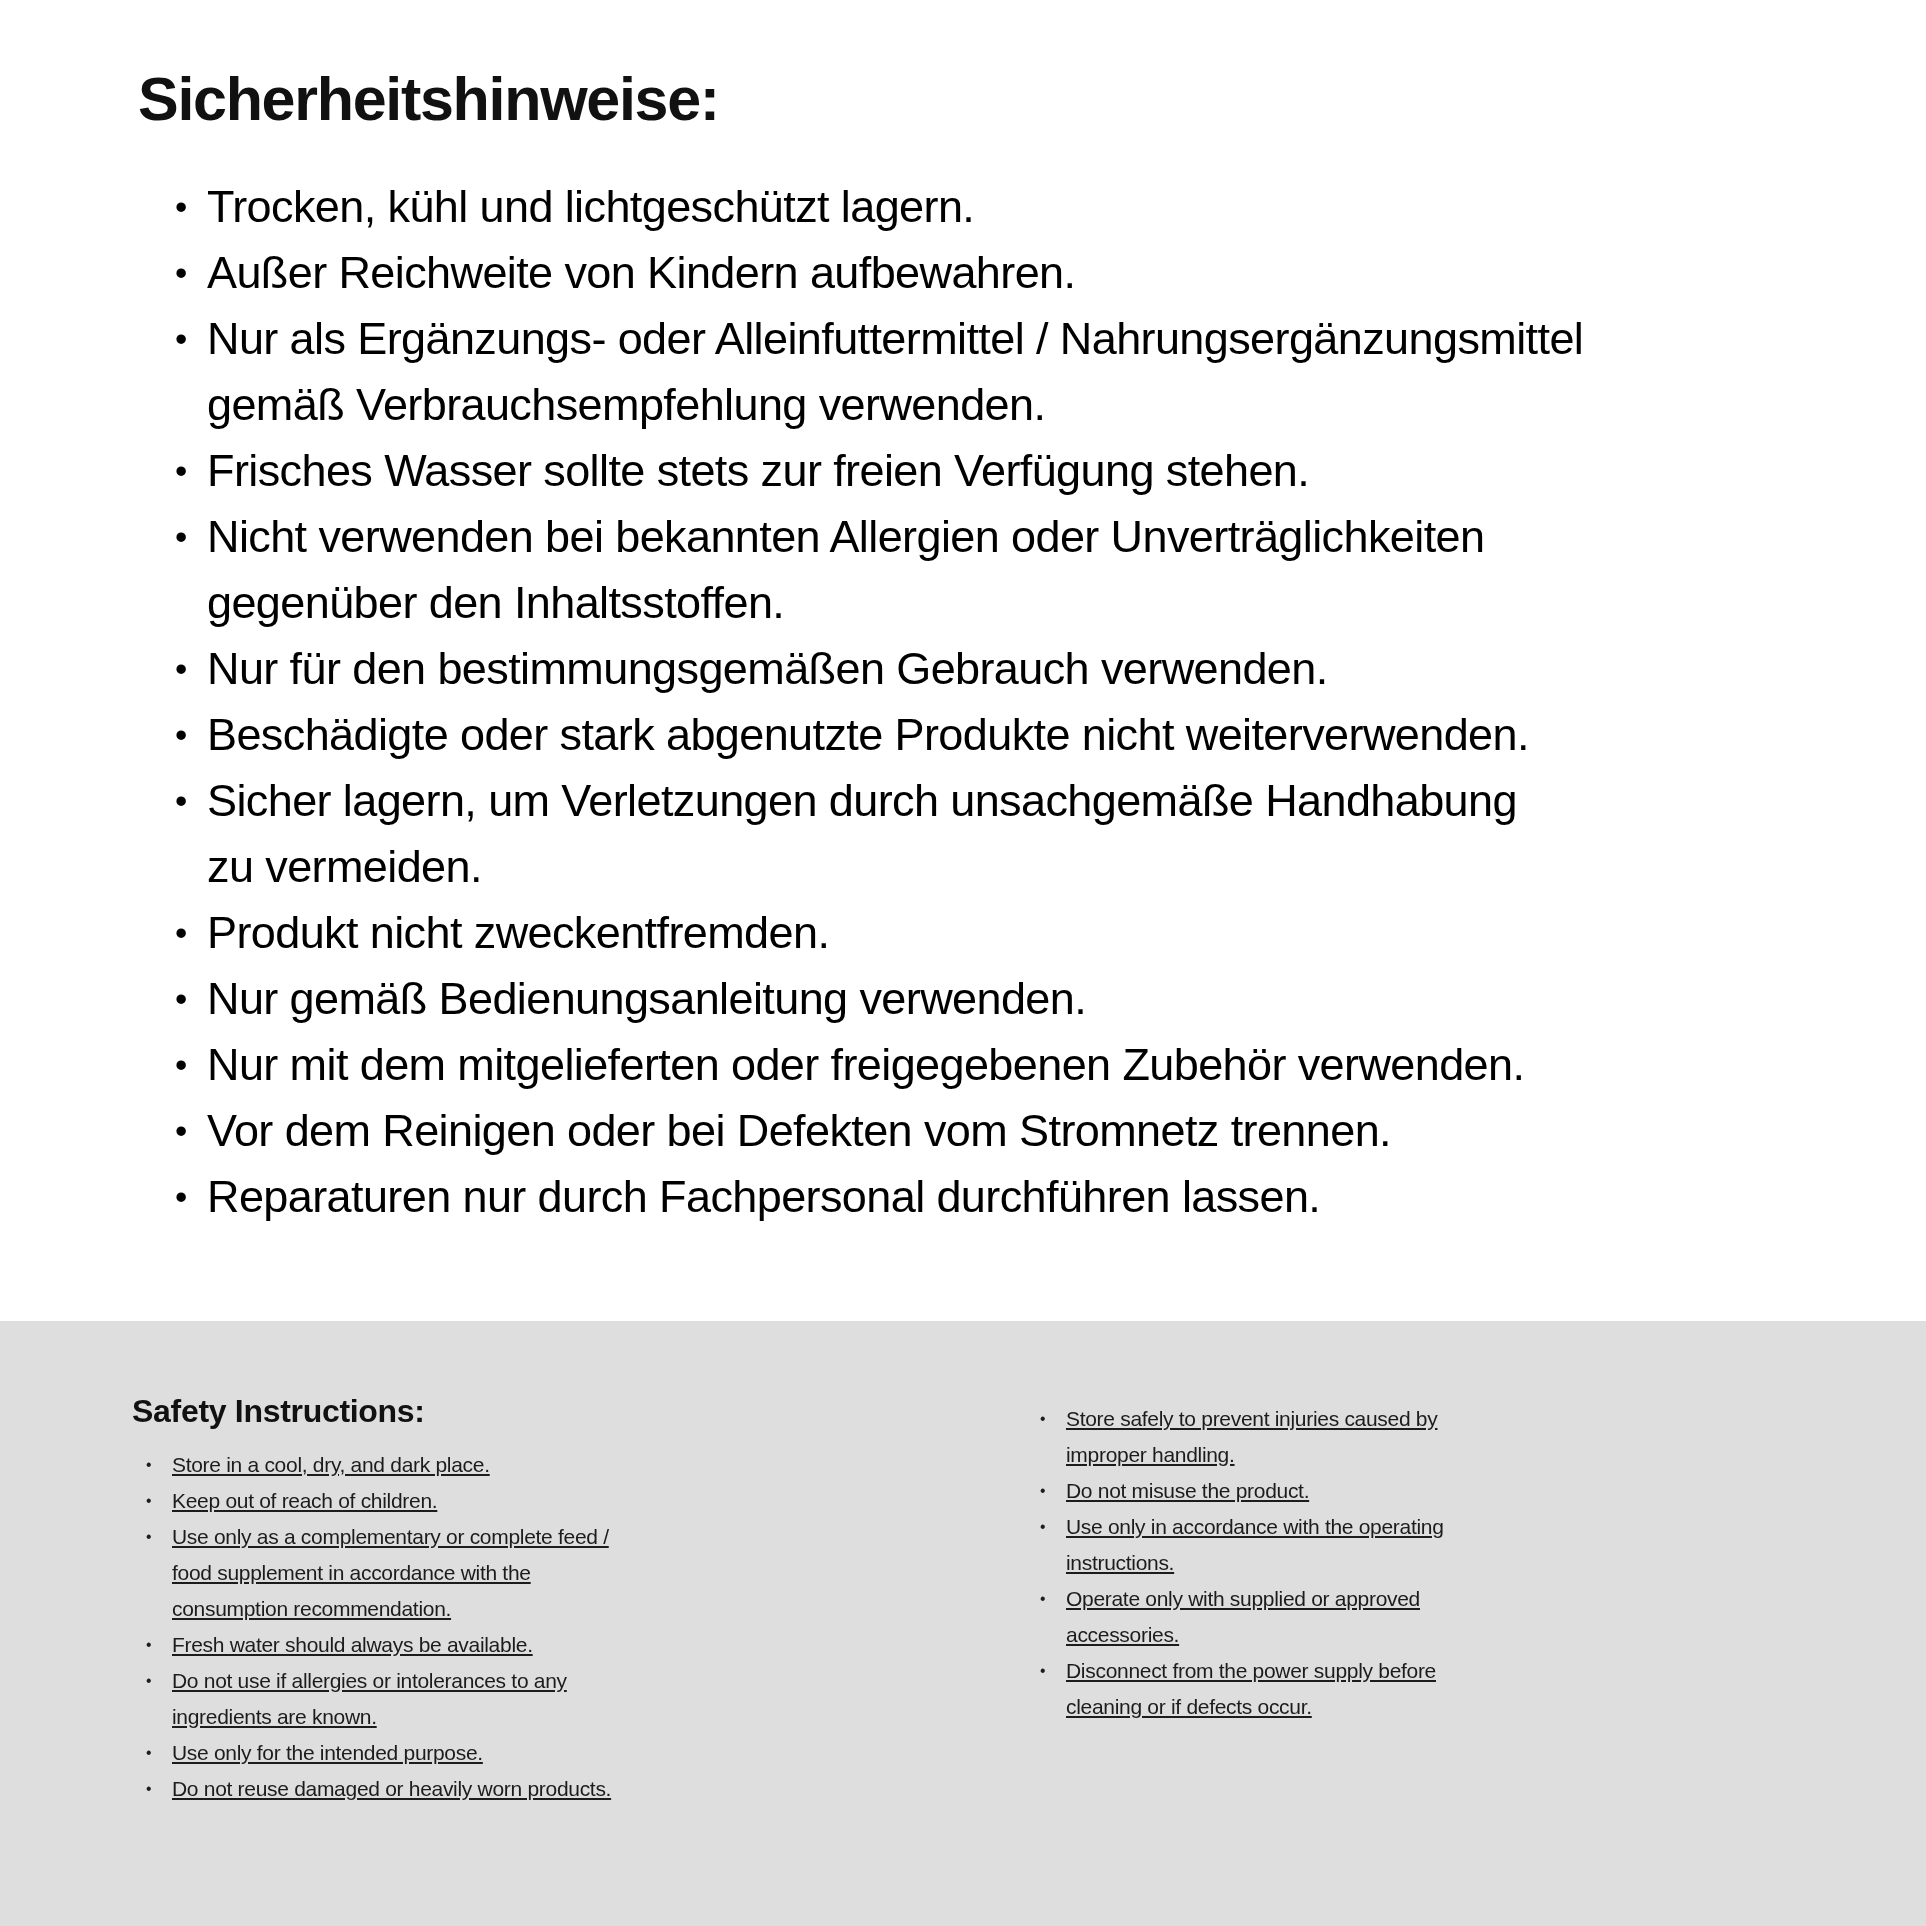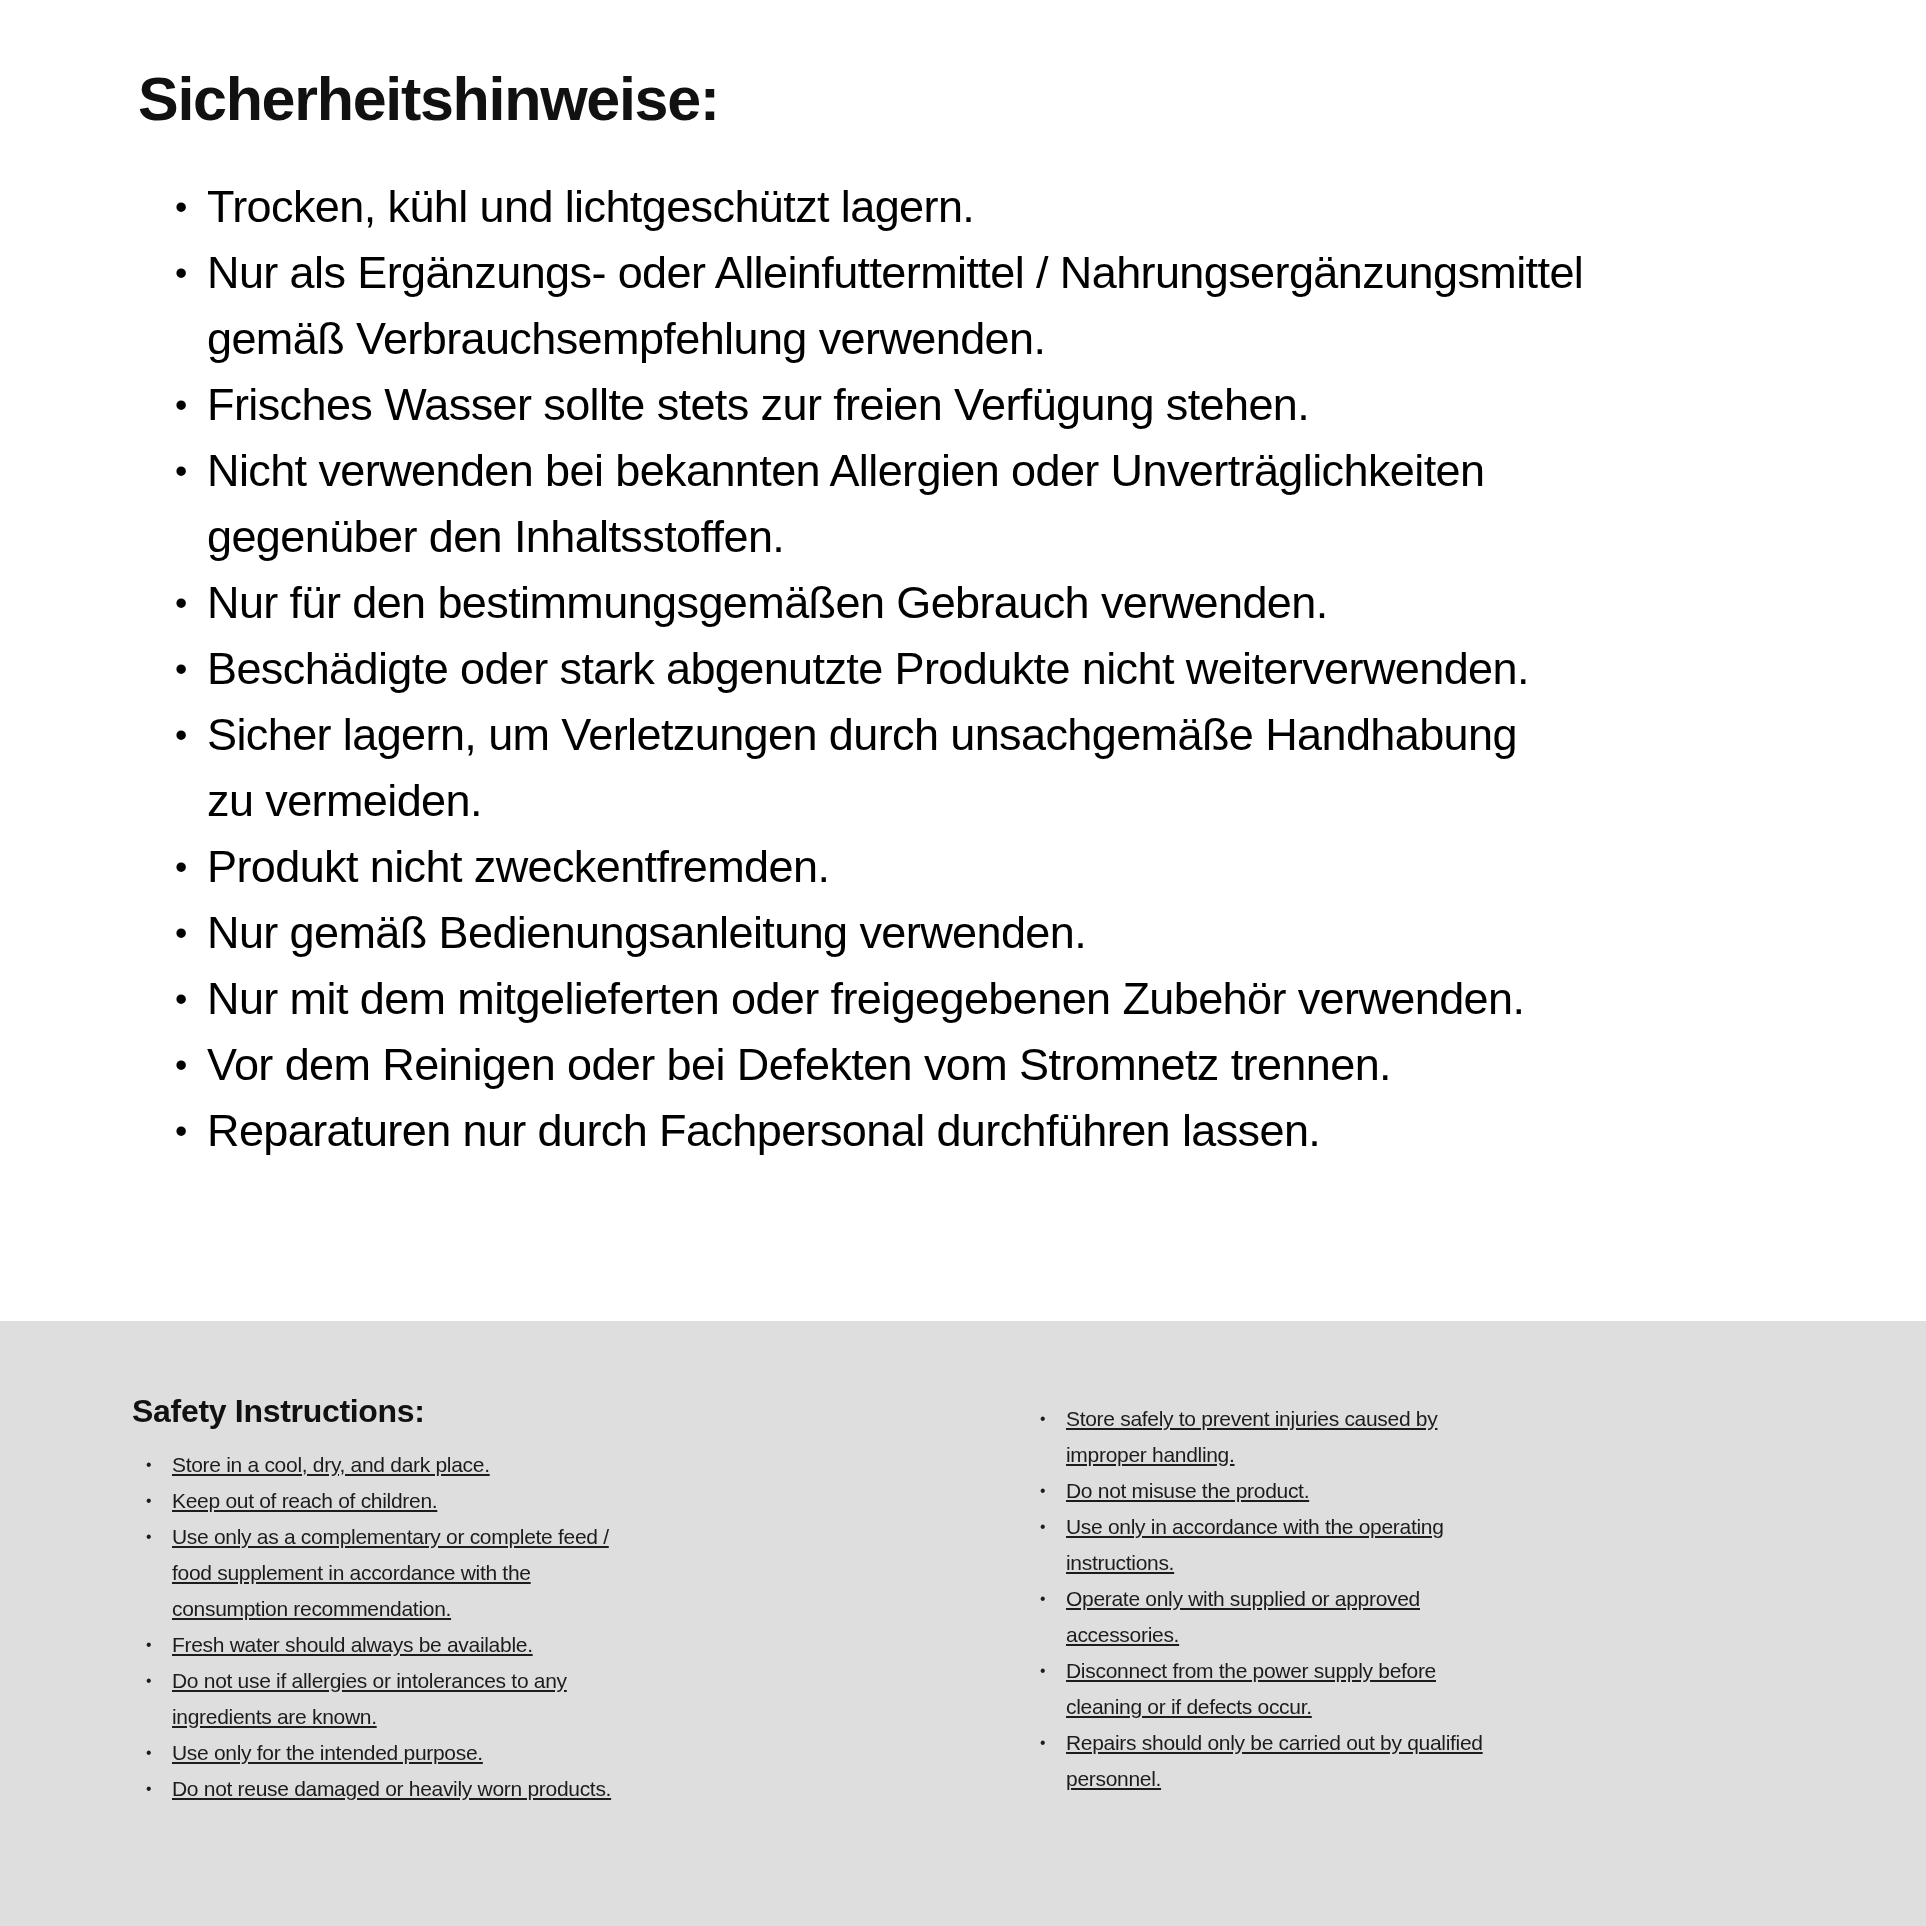--- a/index.html
+++ b/index.html
@@ -110,20 +110,21 @@
 </style>
 </head>
 <body>
 
 <div class="sheet">
 
   <section class="de-section">
     <h1 class="de-heading">Sicherheitshinweise:</h1>
     <ul class="de-list">
         <li>Trocken, kühl und lichtgeschützt lagern.</li>
+        <li>Außer Reichweite von Kindern aufbewahren.</li>
         <li>Nur als Ergänzungs- oder Alleinfuttermittel / Nahrungsergänzungsmittel
 gemäß Verbrauchsempfehlung verwenden.</li>
         <li>Frisches Wasser sollte stets zur freien Verfügung stehen.</li>
         <li>Nicht verwenden bei bekannten Allergien oder Unverträglichkeiten
 gegenüber den Inhaltsstoffen.</li>
         <li>Nur für den bestimmungsgemäßen Gebrauch verwenden.</li>
         <li>Beschädigte oder stark abgenutzte Produkte nicht weiterverwenden.</li>
         <li>Sicher lagern, um Verletzungen durch unsachgemäße Handhabung
 zu vermeiden.</li>
         <li>Produkt nicht zweckentfremden.</li>
@@ -154,20 +155,18 @@
       <ul class="en-list">
           <li>Store safely to prevent injuries caused by
 improper handling.</li>
           <li>Do not misuse the product.</li>
           <li>Use only in accordance with the operating
 instructions.</li>
           <li>Operate only with supplied or approved
 accessories.</li>
           <li>Disconnect from the power supply before
 cleaning or if defects occur.</li>
-          <li>Repairs should only be carried out by qualified
-personnel.</li>
         </ul>
     </div>
   </section>
 
 </div>
 
 
 </body></html>

